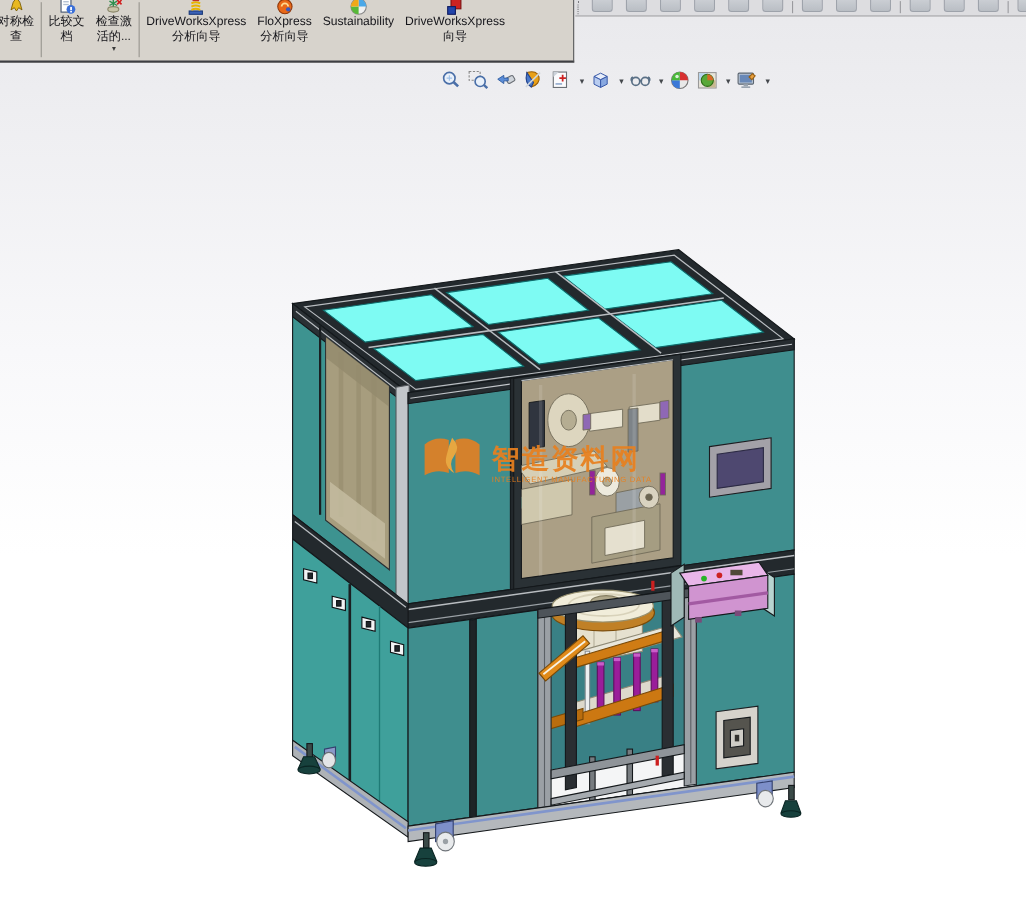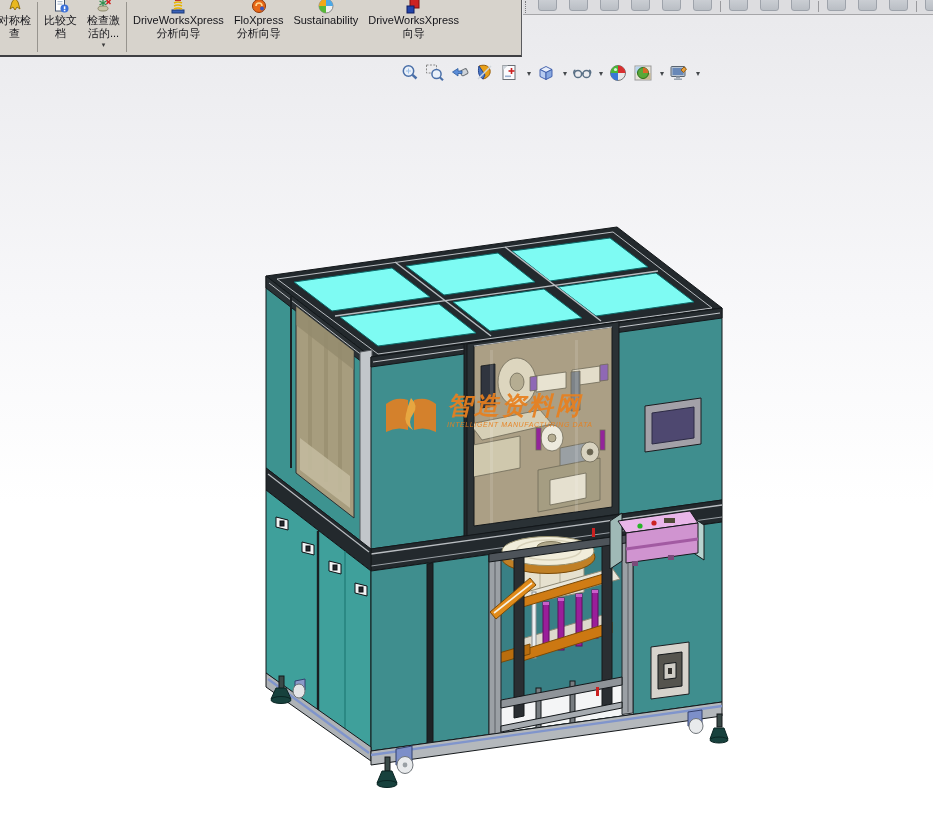--- a/index.html
+++ b/index.html
@@ -31,22 +31,22 @@
   
   .hud { position:absolute; left:399px; top:60px; height:26px; display:flex; align-items:center; gap:1px; z-index:20; }
   .hud-btn { width:24px; height:24px; border:none; background:transparent; padding:1px; cursor:default; }
   .hud-btn svg { width:20px; height:20px; display:block; }
   .hud-caret { font-size:8px; color:#44484c; width:10px; text-align:center; cursor:default; }
 
   
   .model-svg { position:absolute; left:0; top:0; z-index:5; }
 
   
-  .watermark { position:absolute; left:384px; top:392px; display:flex; align-items:flex-start; gap:9px;
-    opacity:.93; z-index:10; pointer-events:none;font-style:italic; }
+  .watermark { position:absolute; left:384px; top:392px; display:flex; align-items:flex-end; gap:9px;
+    opacity:.93; z-index:10; pointer-events:none; }
   .wm-text { display:flex; flex-direction:column; }
   .wm-title { font-size:25px; line-height:27px; font-weight:bold; color:#e8801f; letter-spacing:2px; white-space:nowrap; }
   .wm-sub { font-size:7px; color:#e8801f; letter-spacing:.6px; margin-top:2px; white-space:nowrap; }
 </style>
 </head>
 <body>
 
 <div class="app">
 
   <svg class="model-svg" width="933" height="840" viewBox="0 0 933 840">

